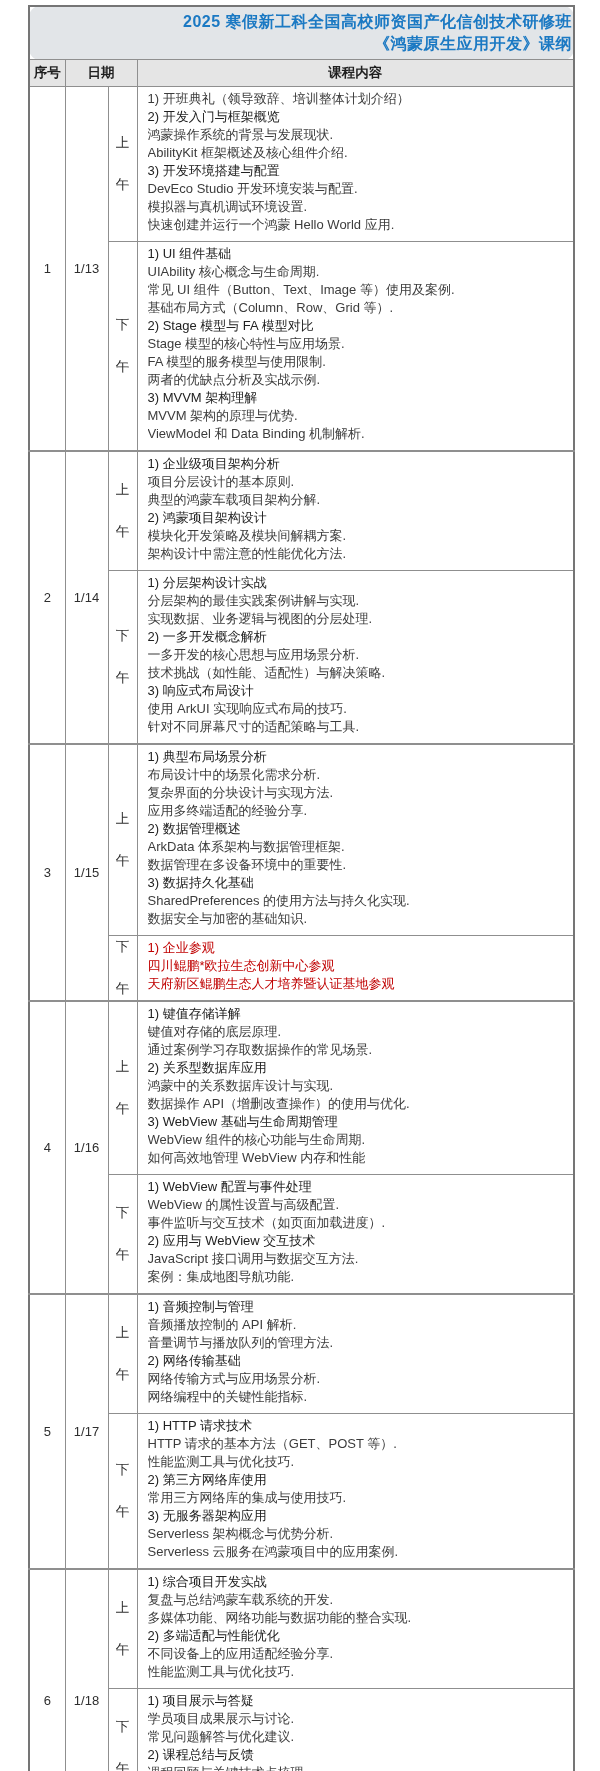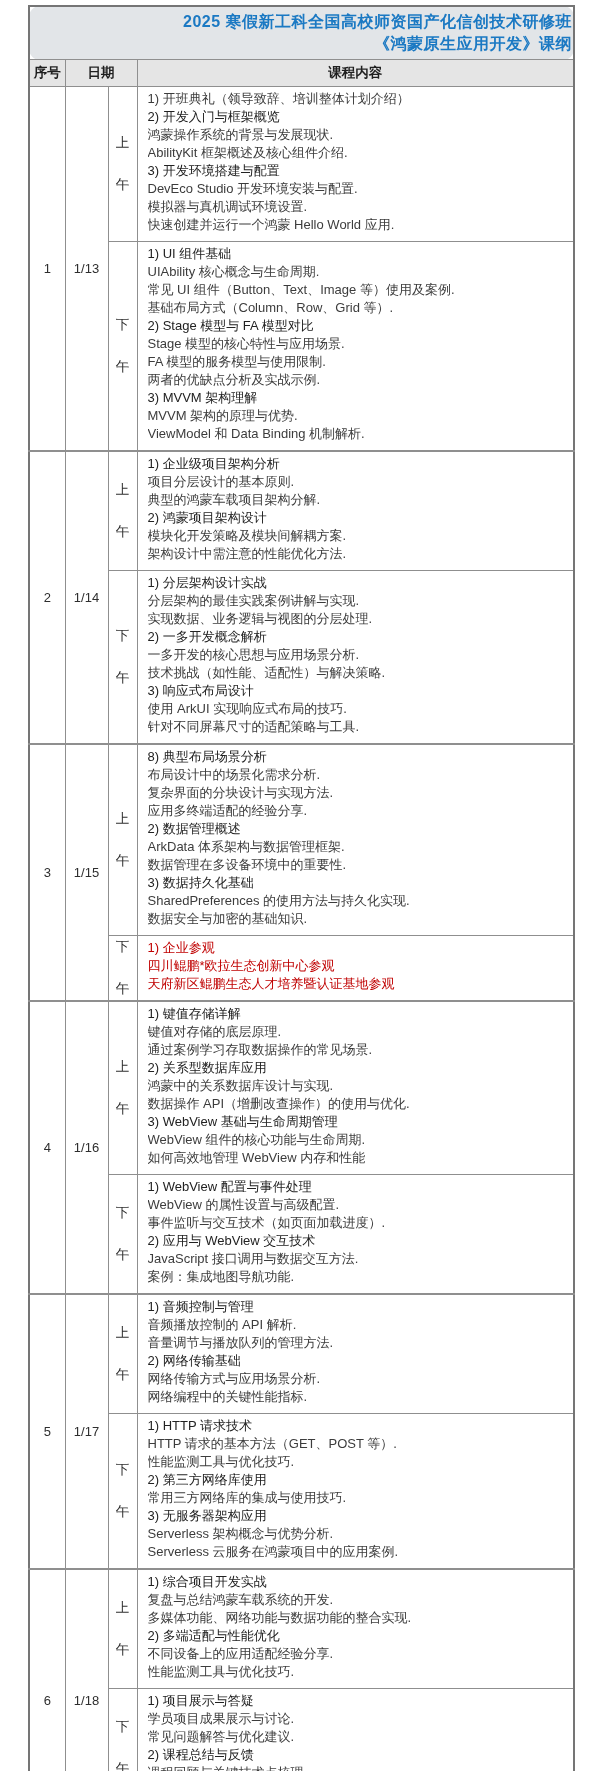--- a/index.html
+++ b/index.html
@@ -129,21 +129,21 @@
           </td>
         </tr>
         <tr class="day-start">
           <td class="serial-cell" rowspan="2">3</td>
           <td class="date-cell" rowspan="2">1/15</td>
           <td class="ampm-cell">
             <span class="ch">上</span>
             <span class="ch">午</span>
           </td>
           <td class="content-cell">
-            <div class="line b">8) 典型布局场景分析</div>
+            <div class="line b">1) 典型布局场景分析</div>
             <div class="line">布局设计中的场景化需求分析.</div>
             <div class="line">复杂界面的分块设计与实现方法.</div>
             <div class="line">应用多终端适配的经验分享.</div>
             <div class="line b">2) 数据管理概述</div>
             <div class="line">ArkData 体系架构与数据管理框架.</div>
             <div class="line">数据管理在多设备环境中的重要性.</div>
             <div class="line b">3) 数据持久化基础</div>
             <div class="line">SharedPreferences 的使用方法与持久化实现.</div>
             <div class="line">数据安全与加密的基础知识.</div>
           </td>

